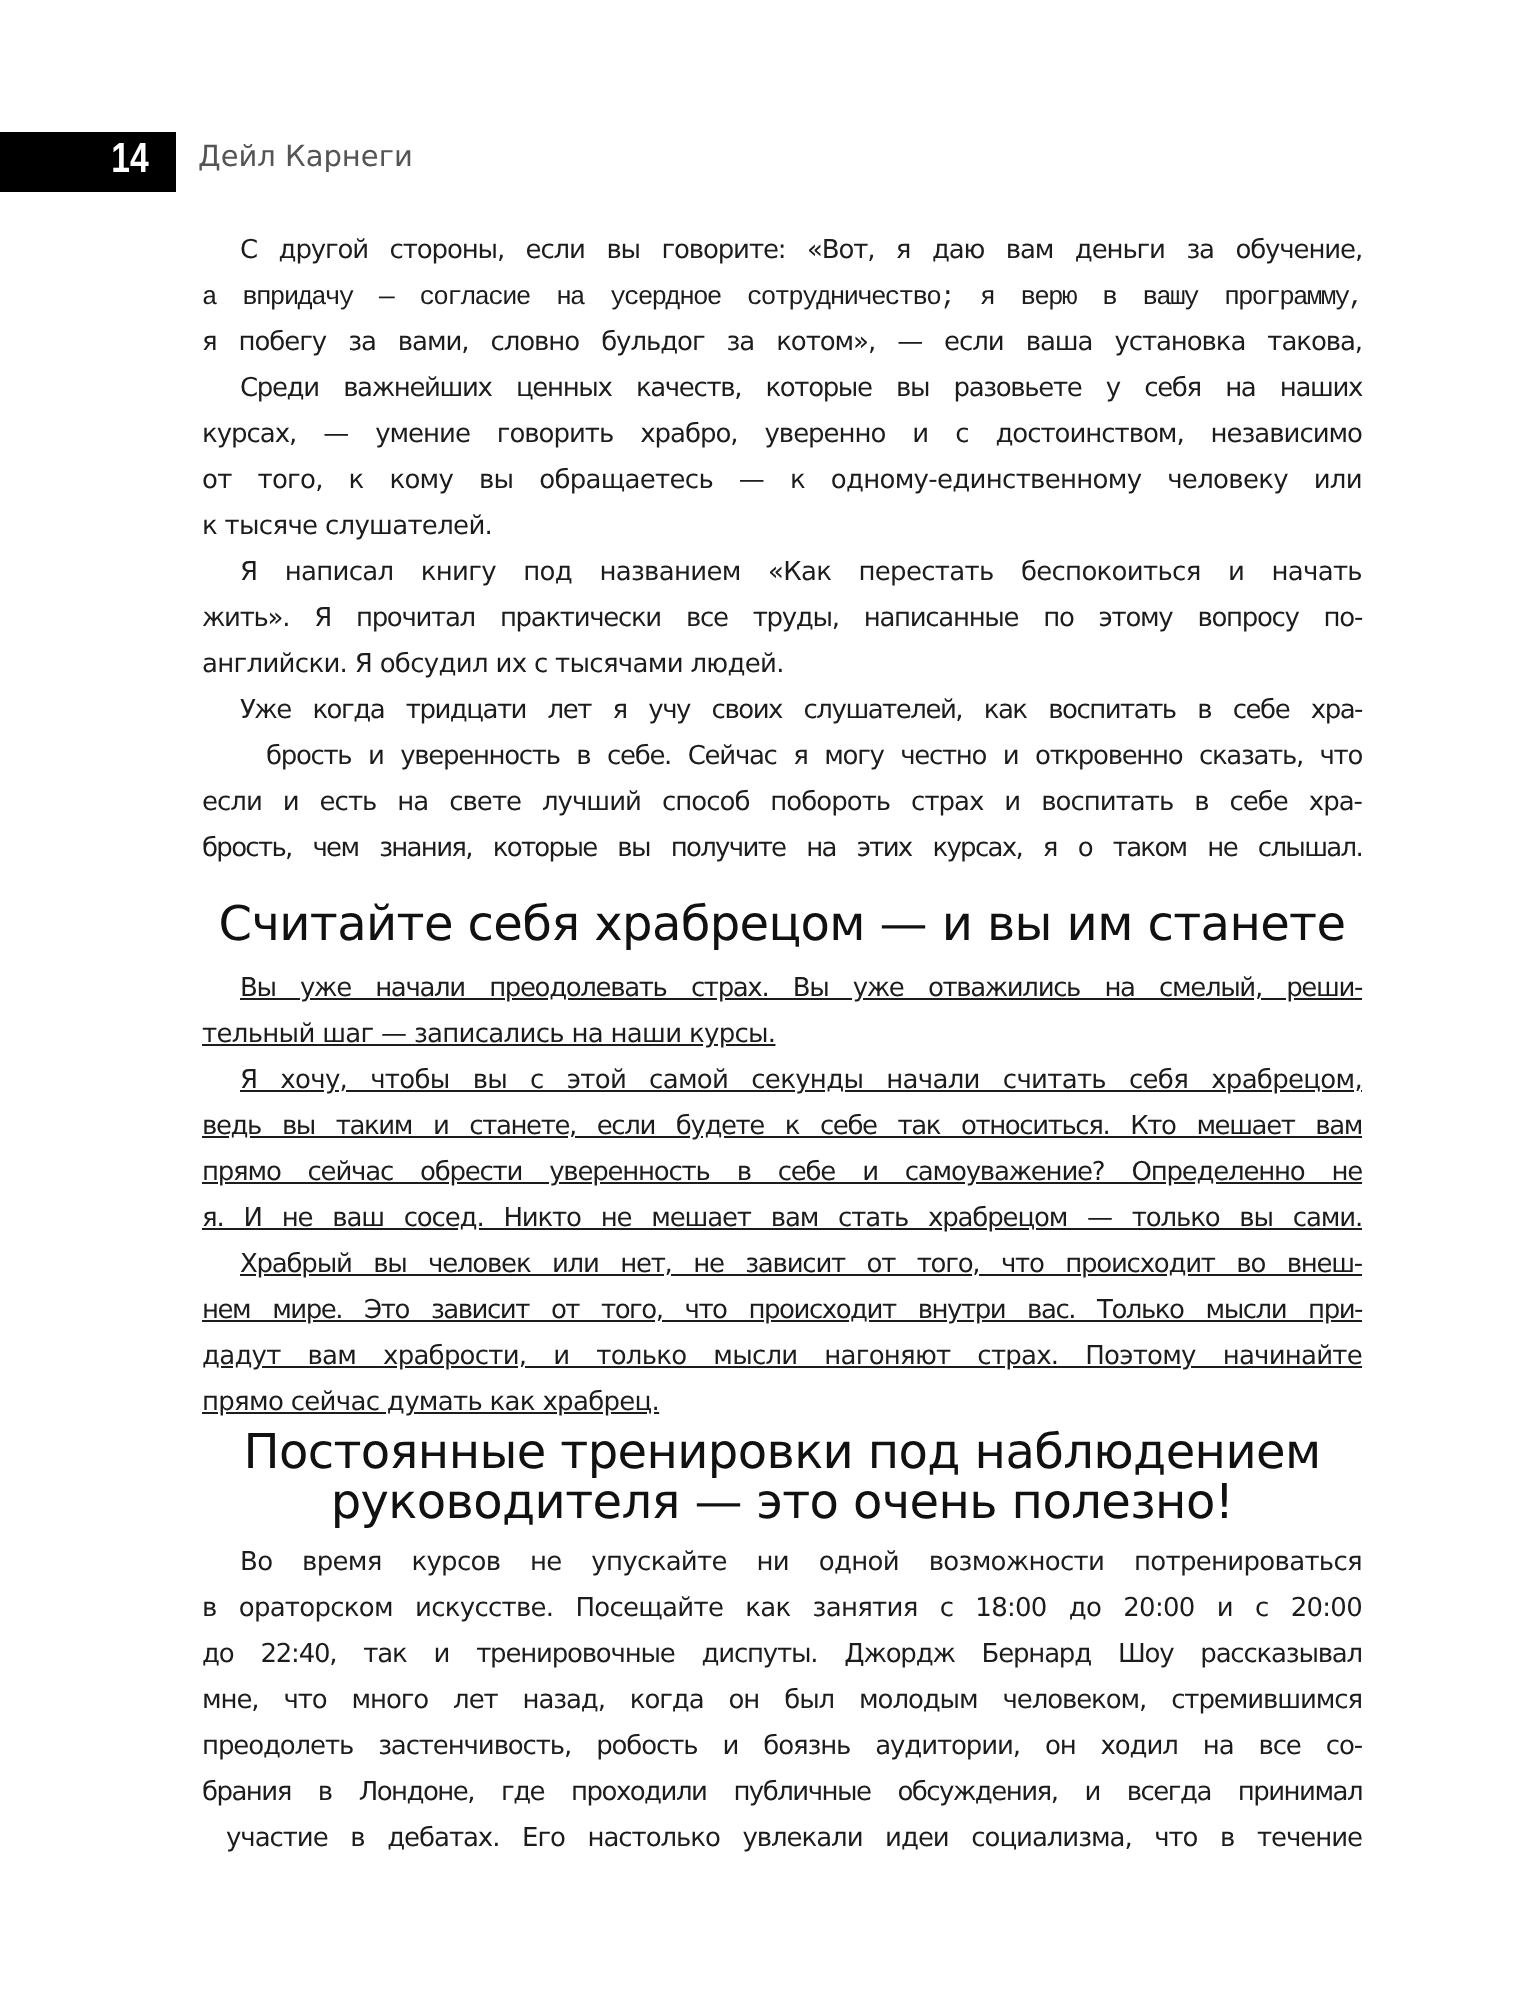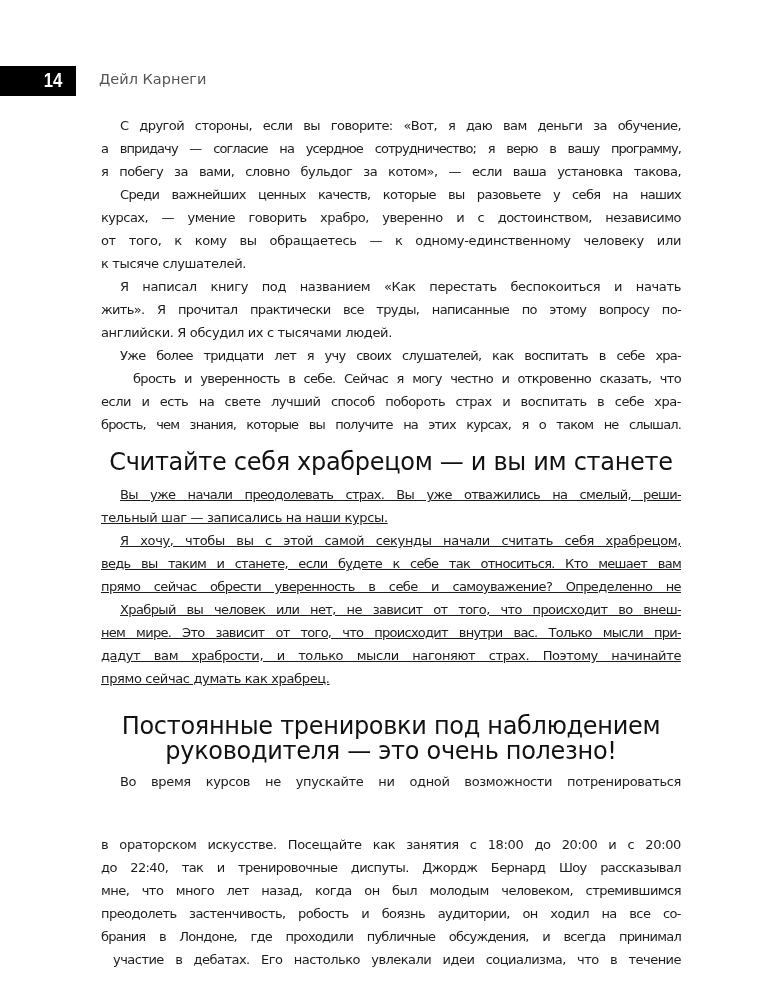--- a/index.html
+++ b/index.html
@@ -2,21 +2,21 @@
 <html><head>
   <meta charset="utf-8">
   <style>
     html, body { margin: 0; padding: 0; background: #ffffff; }
     body {
       width: 759px; height: 1000px; position: relative; overflow: hidden;
       font-family: "DejaVu Sans", sans-serif; color: #1c1c1c;
     }
     .header { position: absolute; left: 0; top: 66px; height: 30px; width: 759px; }
     .page-num-box {
-      position: absolute; left: 0; top: 0; width: 76px; height: 30px; background: #000;
+      position: absolute; left: 0; top: 0; width: 88px; height: 30px; background: #000;
     }
     .page-num {
       position: absolute; right: 14px; top: 2px; color: #fff;
       font-family: "Liberation Sans", sans-serif; font-weight: bold; font-size: 21px;
       transform: scaleX(0.8); transform-origin: right center; letter-spacing: 0px;
     }
     .running-head {
       position: absolute; left: 99px; top: 5px; font-size: 14.5px; color: #555;
       font-family: "DejaVu Sans", sans-serif;
     }
@@ -40,70 +40,71 @@
 <div class="header">
   <div class="page-num-box">
     <span class="page-num">14</span>
   </div>
   <span class="running-head">Дейл Карнеги</span>
 </div>
 
 <div class="body-text" style="top:114px;">
   <div>
     <div class="line indent" style="letter-spacing: -0.571171px;">С другой стороны, если вы говорите: «Вот, я даю вам деньги за обучение,</div>
-    <div class="line" style="letter-spacing: -0.910177px;">а впридачу — согласие на усердное сотрудничество; я верю в вашу программу,</div>
+    <div class="line" style="letter-spacing: -0.910177px; font-family: Liberation Mono, monospace;">а впридачу — согласие на усердное сотрудничество; я верю в вашу программу,</div>
     <div class="line" style="letter-spacing: -0.539854px;">я побегу за вами, словно бульдог за котом», — если ваша установка такова,</div>
   </div>
   <div>
     <div class="line indent" style="letter-spacing: -0.677436px;">Среди важнейших ценных качеств, которые вы разовьете у себя на наших</div>
     <div class="line" style="letter-spacing: -0.515933px;">курсах, — умение говорить храбро, уверенно и с достоинством, независимо</div>
     <div class="line">от того, к кому вы обращаетесь — к одному-единственному человеку или</div>
     <div class="line last">к тысяче слушателей.</div>
   </div>
   <div>
     <div class="line indent">Я написал книгу под названием «Как перестать беспокоиться и начать</div>
     <div class="line" style="letter-spacing: -0.6523px;">жить». Я прочитал практически все труды, написанные по этому вопросу по-</div>
     <div class="line last">английски. Я обсудил их с тысячами людей.</div>
   </div>
   <div>
-    <div class="line indent" style="letter-spacing: -0.748437px;">Уже более тридцати лет я учу своих слушателей, как воспитать в себе хра-</div>
+    <div class="line indent" style="letter-spacing: -0.748437px;">Уже когда тридцати лет я учу своих слушателей, как воспитать в себе хра-</div>
     <div class="line" style="letter-spacing: -0.660833px; margin-left: 32px;">брость и уверенность в себе. Сейчас я могу честно и откровенно сказать, что</div>
     <div class="line" style="letter-spacing: -0.494264px;">если и есть на свете лучший способ побороть страх и воспитать в себе хра-</div>
     <div class="line" style="letter-spacing: -0.848561px;">брость, чем знания, которые вы получите на этих курсах, я о таком не слышал.</div>
   </div>
 </div>
 
 <div class="heading" style="top:450px;">Считайте себя храбрецом — и вы им станете</div>
 
 <div class="body-text" style="top:483px;text-decoration:underline;">
   <div>
     <div class="line indent" style="letter-spacing: -0.678585px;">Вы уже начали преодолевать страх. Вы уже отважились на смелый, реши-</div>
     <div class="line last">тельный шаг — записались на наши курсы.</div>
   </div>
   <div>
     <div class="line indent">Я хочу, чтобы вы с этой самой секунды начали считать себя храбрецом,</div>
     <div class="line" style="letter-spacing: -0.700929px;">ведь вы таким и станете, если будете к себе так относиться. Кто мешает вам</div>
     <div class="line" style="letter-spacing: -0.609821px;">прямо сейчас обрести уверенность в себе и самоуважение? Определенно не</div>
+    <div class="line" style="letter-spacing: -0.57895px;">я. И не ваш сосед. Никто не мешает вам стать храбрецом — только вы сами.</div>
   </div>
   <div>
     <div class="line indent" style="letter-spacing: -0.616065px;">Храбрый вы человек или нет, не зависит от того, что происходит во внеш-</div>
     <div class="line" style="letter-spacing: -0.740625px;">нем мире. Это зависит от того, что происходит внутри вас. Только мысли при-</div>
     <div class="line" style="letter-spacing: -0.378759px;">дадут вам храбрости, и только мысли нагоняют страх. Поэтому начинайте</div>
     <div class="line last">прямо сейчас думать как храбрец.</div>
   </div>
 </div>
 
 <div class="heading" style="top:714px;">
   <div>Постоянные тренировки под наблюдением</div>
   <div>руководителя — это очень полезно!</div>
 </div>
 
 <div class="body-text" style="top:770px;">
   <div>
     <div class="line indent">Во время курсов не упускайте ни одной возможности потренироваться</div>
-    <div class="line" style="letter-spacing: -0.3602px; margin-top: 40px;">в ораторском искусстве. Посещайте как занятия с 18:00 до 20:00 и с 20:00</div>
+    <div class="line" style="letter-spacing: -0.3602px;">в ораторском искусстве. Посещайте как занятия с 18:00 до 20:00 и с 20:00</div>
     <div class="line" style="letter-spacing: -0.601585px;">до 22:40, так и тренировочные диспуты. Джордж Бернард Шоу рассказывал</div>
     <div class="line" style="letter-spacing: -0.550223px;">мне, что много лет назад, когда он был молодым человеком, стремившимся</div>
     <div class="line" style="letter-spacing: -0.561687px;">преодолеть застенчивость, робость и боязнь аудитории, он ходил на все со-</div>
     <div class="line" style="letter-spacing: -0.767694px;">брания в Лондоне, где проходили публичные обсуждения, и всегда принимал</div>
     <div class="line" style="letter-spacing: -0.525998px; margin-left: 12px;">участие в дебатах. Его настолько увлекали идеи социализма, что в течение</div>
   </div>
 </div>
 
 </body></html>

